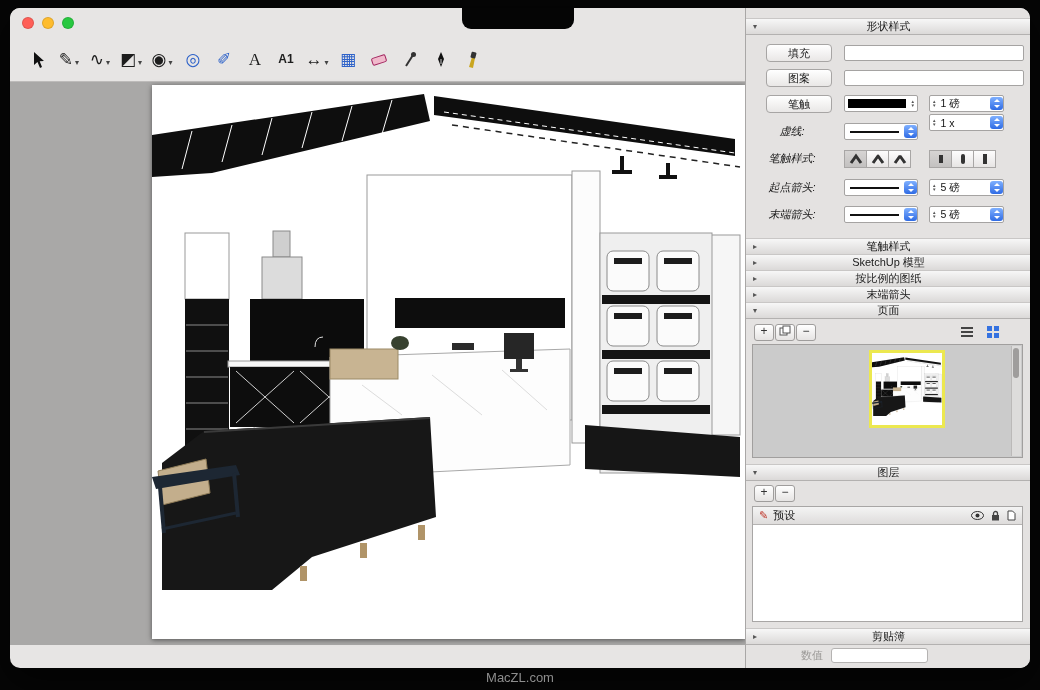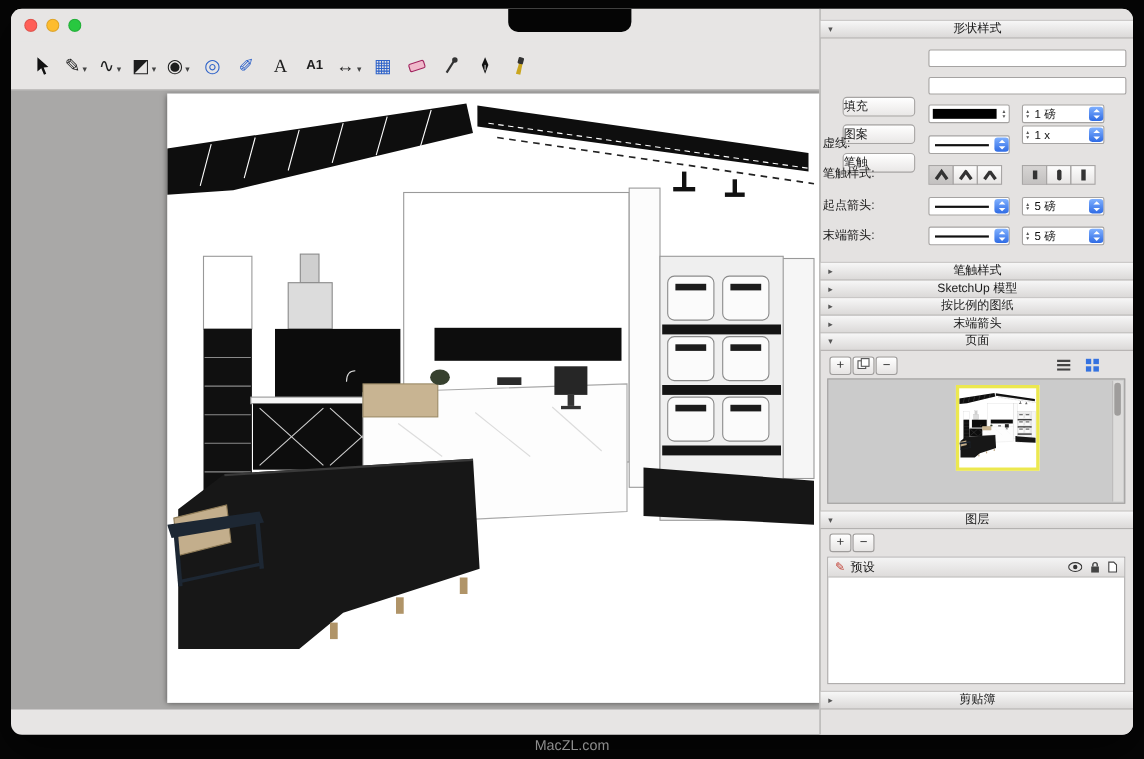--- a/index.html
+++ b/index.html
@@ -27,23 +27,23 @@
     border-top:1px solid #c4c2c1;font-size:11.5px;color:#1c1c1c;line-height:22px;padding-left:10px;
     box-sizing:border-box;white-space:nowrap;overflow:hidden;}
   
   .right-col{position:absolute;left:735px;top:0;width:285px;height:660px;background:#e4e2e1;
     border-left:1px solid #a9a7a6;box-sizing:border-box;}
   .sec{position:absolute;left:0;width:285px;height:15px;background:linear-gradient(#f7f7f7,#dbd9d8);
     border-top:1px solid #c9c7c6;border-bottom:1px solid #b3b1b0;text-align:center;
     font-size:11px;line-height:15px;color:#1a1a1a;}
   .tri{position:absolute;left:7px;top:0;font-size:8px;color:#555;}
   .btn65{position:absolute;left:20px;width:64px;height:16px;border:1px solid #a7a5a4;border-radius:4px;
-    background:linear-gradient(#ffffff,#e9e7e6);font-size:11px;line-height:16px;text-align:left;color:#1a1a1a;margin-top:44px;}
+    background:linear-gradient(#ffffff,#e9e7e6);font-size:11px;line-height:16px;text-align:center;color:#1a1a1a;}
   .field{position:absolute;left:98px;width:178px;height:14px;background:#fff;border:1px solid #a5a3a2;border-radius:2px;}
-  .lbl{position:absolute;left:2px;width:88px;font-size:11px;line-height:16px;color:#1a1a1a;text-align:left;}
+  .lbl{position:absolute;left:2px;width:88px;font-size:11px;line-height:16px;color:#1a1a1a;text-align:center;font-style:italic;}
   .combo{position:absolute;height:15px;background:#fff;border:1px solid #a5a3a2;border-radius:2px;
     display:flex;align-items:center;box-sizing:content-box;}
   .cval{font-size:10.5px;color:#111;margin-left:2px;white-space:nowrap;}
   .stp{display:flex;flex-direction:column;justify-content:center;margin:0 2px;color:#555;}
   .stp span{font-size:4.5px;line-height:4px;}
   .popup{margin-left:auto;width:13px;height:13px;border-radius:3px;position:relative;
     background:linear-gradient(#7fb0ff,#2f6be4);flex:0 0 13px;}
   .popup::before{content:"";position:absolute;left:3.5px;top:2px;border-left:3px solid transparent;
     border-right:3px solid transparent;border-bottom:3.5px solid #fff;}
   .popup::after{content:"";position:absolute;left:3.5px;top:7.5px;border-left:3px solid transparent;
@@ -460,16 +460,20 @@
         </span>
       </div>
       <div style="height:98px"></div>
     </div>
 
     <div class="sec" style="top:620px">
       <span class="tri">▸</span>
       <span>剪贴簿</span>
     </div>
 
+    <div class="measure" style="top:640px">
+      <span class="mlbl">数值</span>
+      <div class="mfield"></div>
+    </div>
   </div>
 </div>
 
 <div class="watermark">MacZL.com</div>
 
 </body></html>

